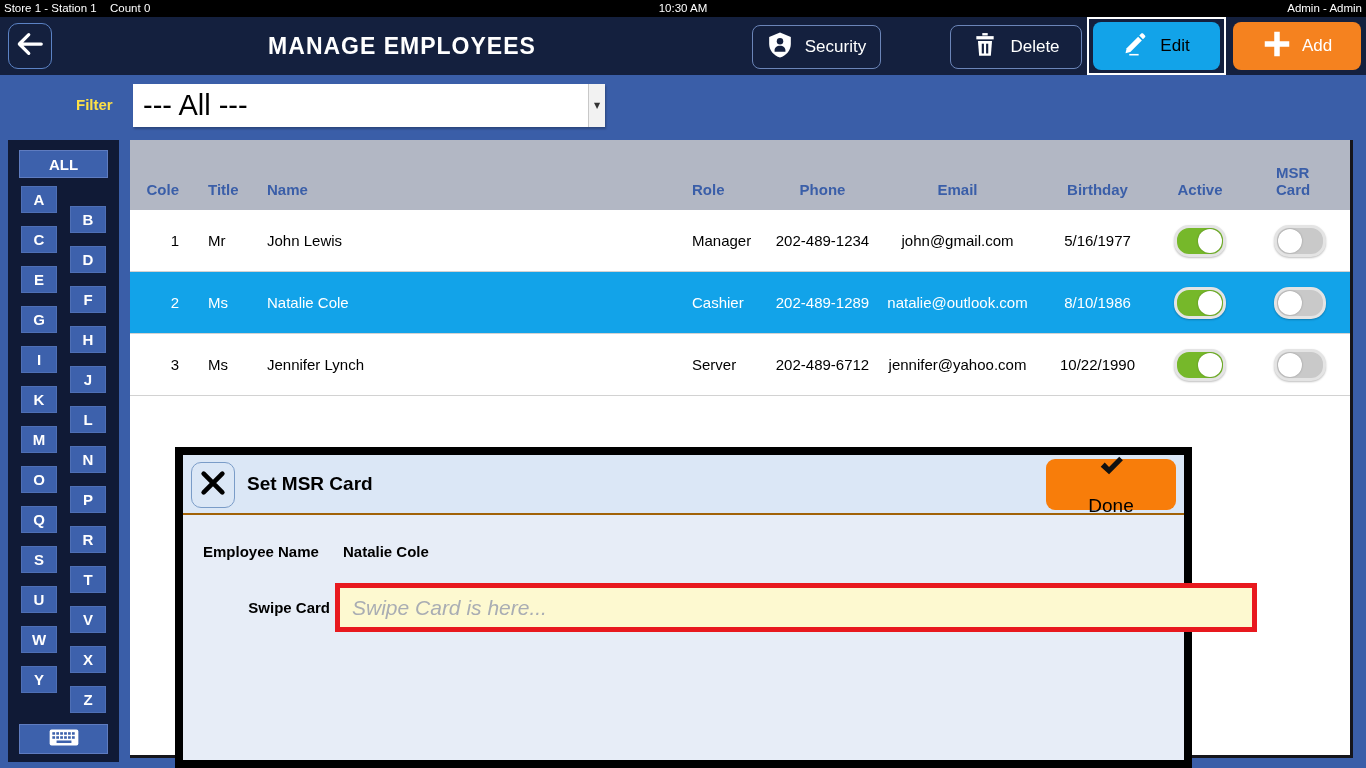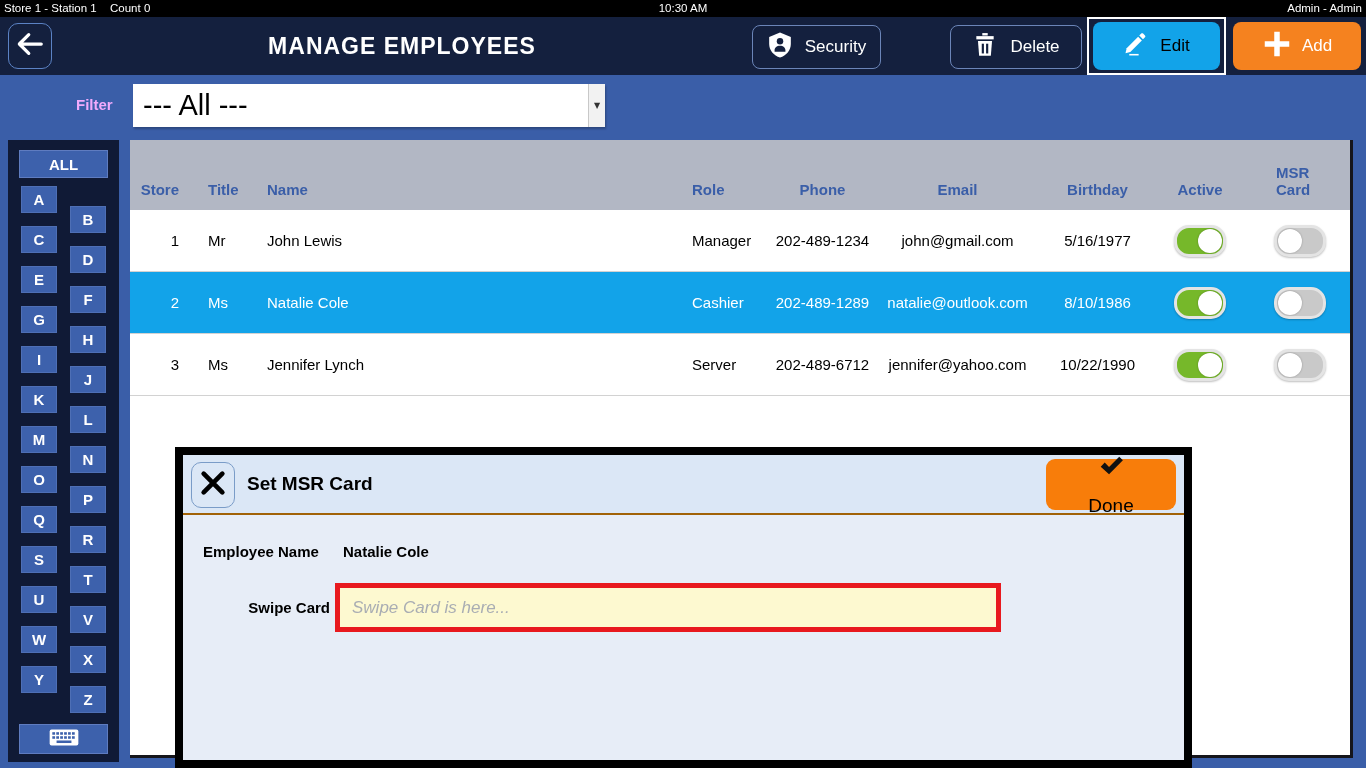--- a/index.html
+++ b/index.html
@@ -20,21 +20,21 @@
   .back-btn { position:absolute; left:8px; top:6px; width:44px; height:46px; border:1px solid #5B82C4; border-radius:10px; display:flex; align-items:center; justify-content:center; cursor:pointer; }
   .page-title { position:absolute; left:252px; top:16px; width:300px; text-align:center; color:#fff; font-size:23px; font-weight:bold; letter-spacing:1px; white-space:nowrap; }
   .hdr-btn { position:absolute; top:8px; height:44px; border:1.5px solid #6B85B8; border-radius:8px; background:#14203E; color:#fff; display:flex; align-items:center; justify-content:center; gap:12px; font-size:17px; cursor:pointer; }
   .btn-security { left:752px; width:129px; }
   .btn-delete   { left:950px; width:132px; }
   .edit-frame { position:absolute; left:1087px; top:0; width:139px; height:58px; border:2px solid #fff; display:flex; align-items:center; justify-content:center; }
   .btn-edit { position:relative; width:127px; height:48px; border:none; border-radius:8px; background:#12A3E9; color:#000000; display:flex; align-items:center; justify-content:center; gap:12px; font-size:17px; cursor:pointer; }
   .btn-add { position:absolute; left:1233px; top:5px; width:128px; height:48px; border:none; border-radius:8px; background:#F5821F; color:#fff; display:flex; align-items:center; justify-content:center; gap:10px; font-size:17px; cursor:pointer; }
 
   
-  .filter-label { position:absolute; left:76px; top:96px; color:#f0abfc; font-size:15px; font-weight:bold; }
+  .filter-label { position:absolute; left:76px; top:96px; color:#fde047; font-size:15px; font-weight:bold; }
   .dropdown { position:absolute; left:133px; top:84px; width:472px; height:43px; background:#fff; display:flex; align-items:center; cursor:pointer; box-shadow:1px 2px 2px rgba(0,0,0,0.25); }
   .dd-value { flex:1; font-size:29px; color:#000; padding-left:10px; white-space:nowrap; overflow:hidden; }
   .dd-arrow { width:17px; height:100%; border-left:1px solid #c8c8c8; background:#f2f2f2; display:flex; align-items:center; justify-content:center; font-size:8px; color:#333; font-family:"DejaVu Sans",sans-serif; }
 
   
   .sidebar { position:absolute; left:8px; top:140px; width:111px; height:622px; background:#101A36; }
   .all-btn { position:absolute; left:11px; top:10px; width:89px; height:28px; background:#3D61AC; border:1px solid #5F7CC0; color:#fff; font-size:15px; font-weight:bold; display:flex; align-items:center; justify-content:center; cursor:pointer; }
   .letter-btn { position:absolute; width:36px; height:27px; background:#3D61AC; border:1px solid #4E6FB5; color:#fff; font-size:15px; font-weight:bold; display:flex; align-items:center; justify-content:center; cursor:pointer; }
   .kbd-btn { position:absolute; left:11px; bottom:8px; width:89px; height:30px; background:#3D61AC; border:1px solid #5F7CC0; display:flex; align-items:center; justify-content:center; cursor:pointer; }
 
@@ -66,21 +66,21 @@
   .modal { position:absolute; left:175px; top:447px; width:1017px; height:321px; border:8px solid #000; background:#E7EDF7; z-index:5; }
   .modal-header { position:relative; height:60px; background:#DBE7F6; border-bottom:2px solid #a16207; display:flex; align-items:center; }
   .close-btn { position:absolute; left:8px; top:7px; width:44px; height:46px; border:1px solid #7A9CC8; border-radius:10px; display:flex; align-items:center; justify-content:center; cursor:pointer; }
   .modal-title { margin-left:64px; font-size:19px; font-weight:bold; color:#000; }
   .done-btn { position:absolute; right:8px; top:4px; width:130px; height:51px; background:#F87D0A; border:none; border-radius:9px; display:flex; align-items:center; justify-content:center; gap:12px; font-size:19px; color:#000; font-weight:500; cursor:pointer;flex-direction:column; }
   .modal-body { position:relative; }
   .emp-row { position:absolute; left:20px; top:28px; display:flex; font-size:15px; font-weight:bold; color:#000; }
   .emp-label { width:140px; }
   .swipe-row { position:absolute; left:0; top:68px; display:flex; align-items:center; }
   .swipe-label { width:147px; text-align:right; font-size:15px; font-weight:bold; color:#000; }
-  .swipe-input { margin-left:5px; width:666px; height:49px; background:#FDF9D0; border:5px solid #E8191E; font-size:17px; font-style:italic; color:#555; padding-left:12px; outline:none; }
+  .swipe-input { margin-left:5px; width:922px; height:49px; background:#FDF9D0; border:5px solid #E8191E; font-size:21px; font-style:italic; color:#555; padding-left:12px; outline:none; }
   .swipe-input::placeholder { color:#A9ADB3; font-style:italic; }
 </style>
 </head>
 <body>
 
 <div class="screen">
 
   <div class="statusbar">
     <span class="sb-store">Store 1 - Station 1</span>
     <span class="sb-count">Count 0</span>
@@ -200,21 +200,21 @@
               <rect x="21.5" y="6.8" width="2.6" height="2.4"></rect>
               <rect x="7" y="10.8" width="14" height="2.4"></rect>
             </g>
           </svg>
       </span>
     </div>
   </div>
 
   <div class="table">
     <div class="thead-row">
-        <div class="hcell col-code"><span class="htxt">Store</span></div>
+        <div class="hcell col-code"><span class="htxt">Cole</span></div>
         <div class="hcell col-title"><span class="htxt">Title</span></div>
         <div class="hcell col-name"><span class="htxt">Name</span></div>
         <div class="hcell col-role"><span class="htxt">Role</span></div>
         <div class="hcell col-phone"><span class="htxt">Phone</span></div>
         <div class="hcell col-email"><span class="htxt">Email</span></div>
         <div class="hcell col-birthday"><span class="htxt">Birthday</span></div>
         <div class="hcell col-active"><span class="htxt">Active</span></div>
         <div class="hcell col-msr"><span class="htxt">MSR Card</span></div>
       </div>
     <div>

